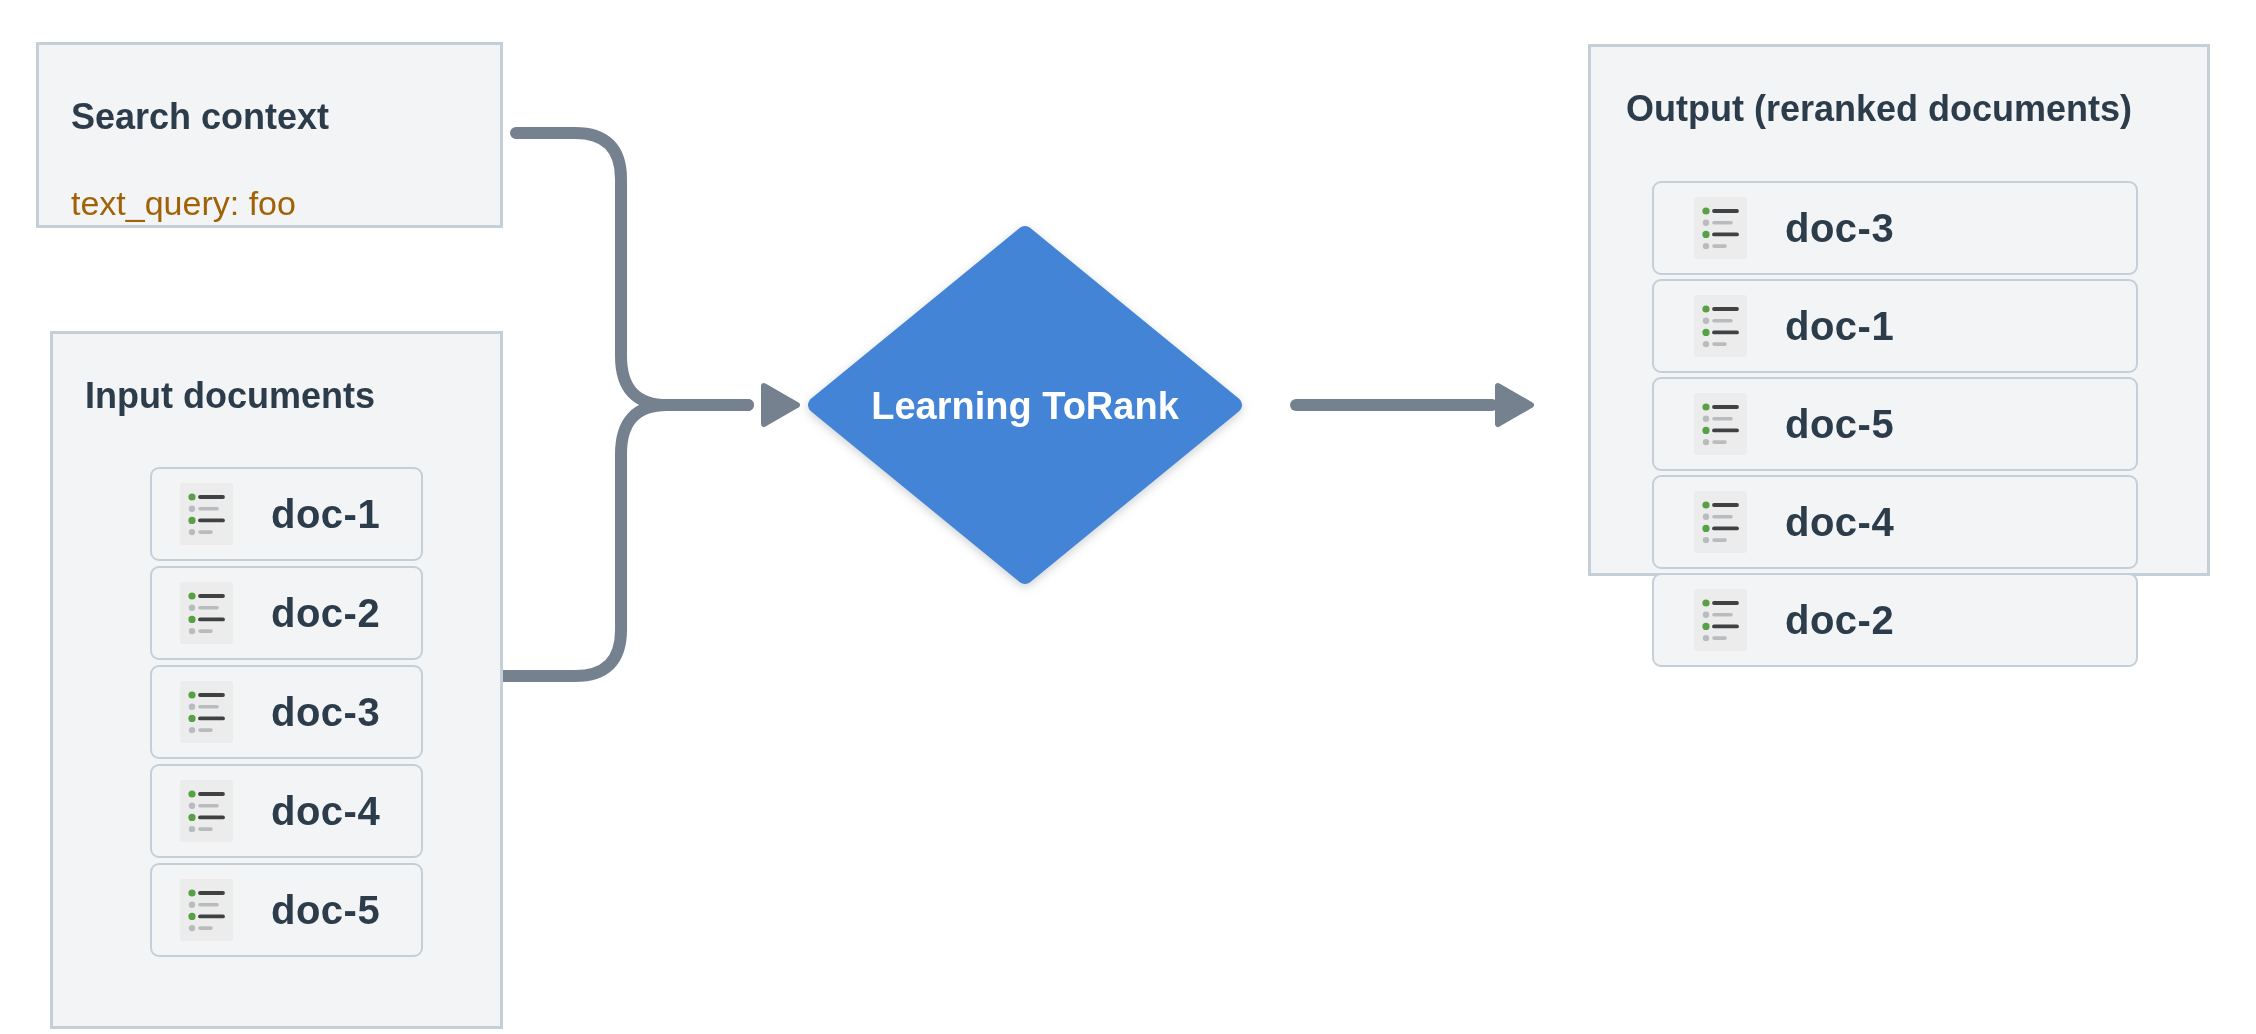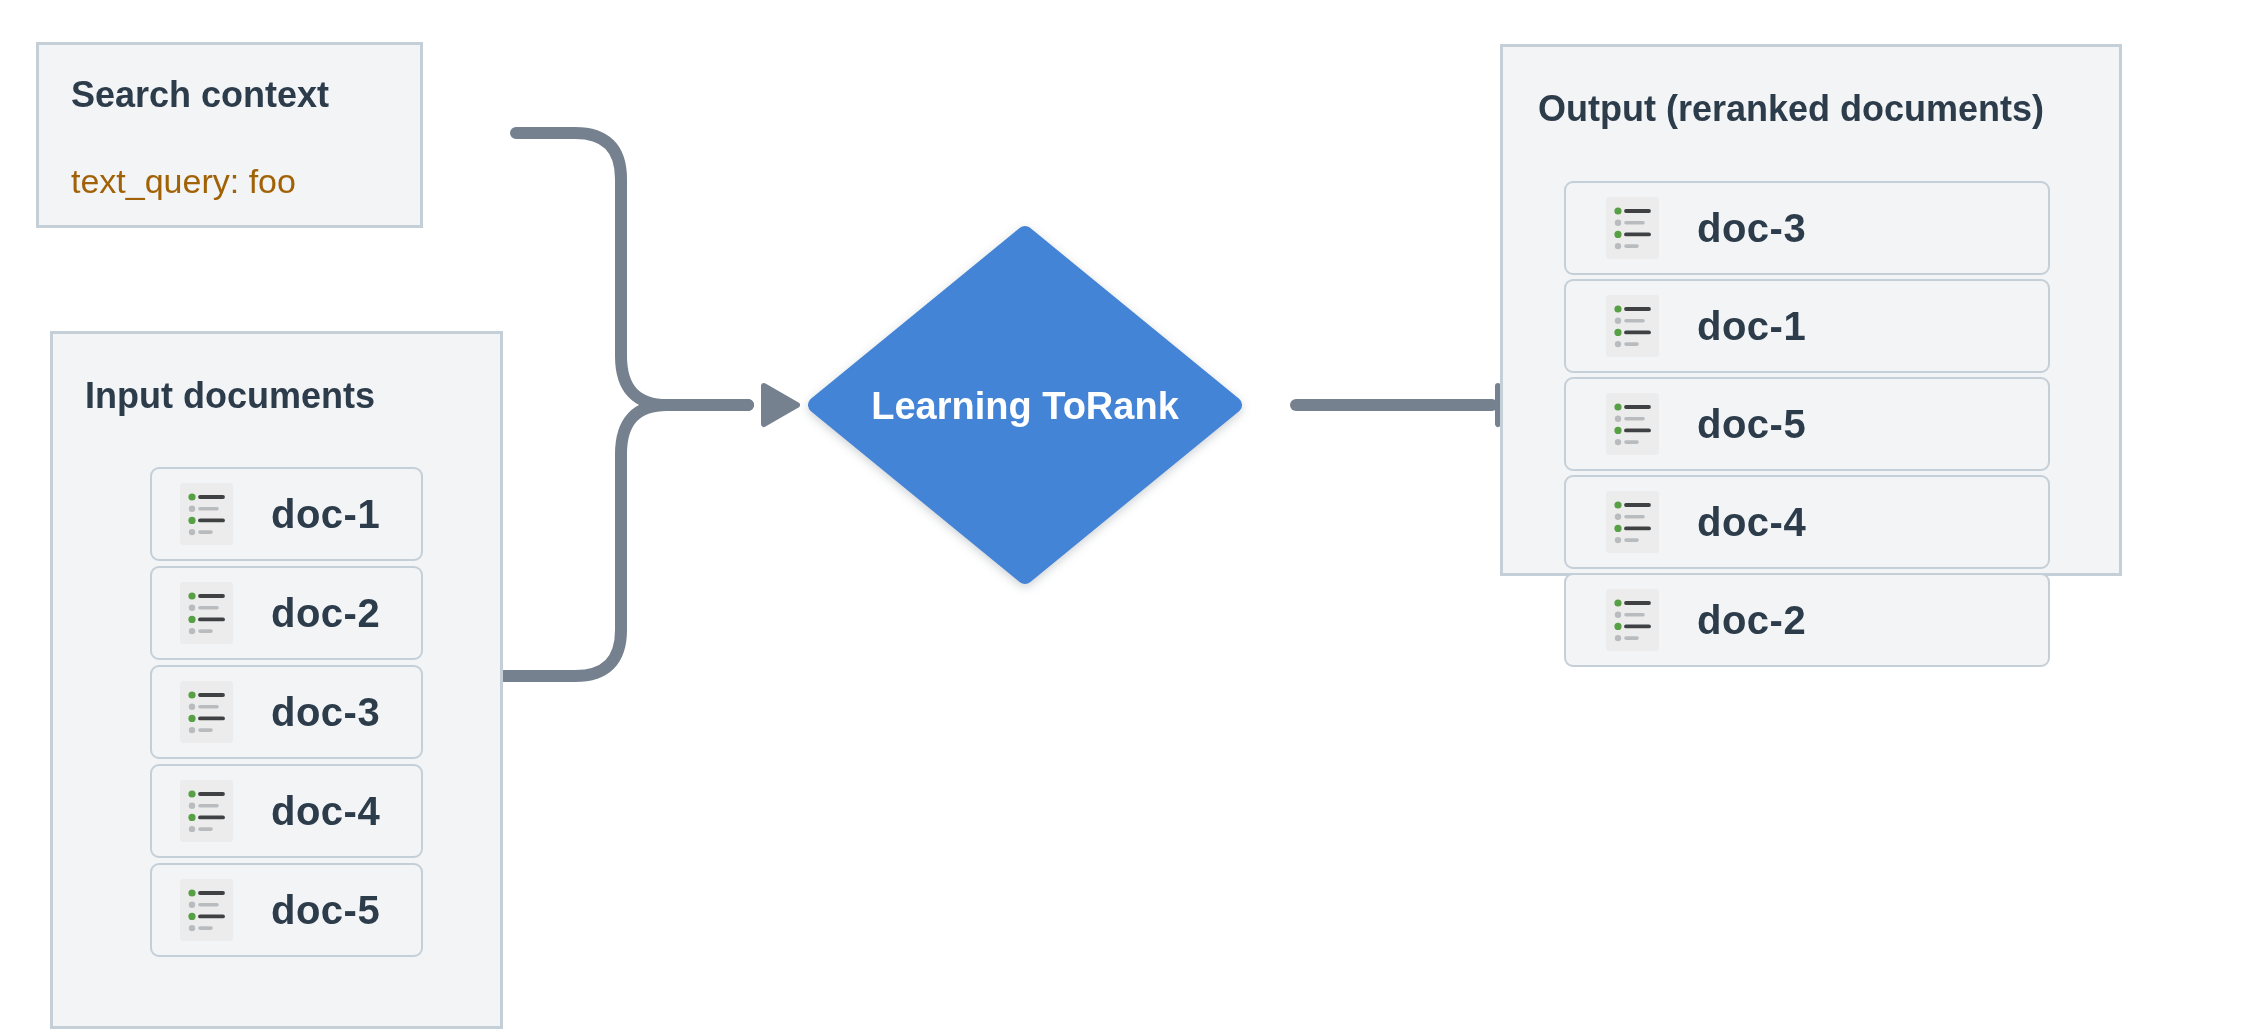--- a/index.html
+++ b/index.html
@@ -13,26 +13,26 @@
   
   .group-box{
     position:absolute;
     background:#f2f4f6;
     border:3px solid #c5cfd8;
     box-sizing:border-box;
   }
   .group-title{
     font-size:36px;font-weight:700;line-height:44px;color:#2d3c4b;
   }
-  #search-box{left:36px;top:42px;width:387px;height:186px;padding:28px 0 0 32px;}
+  #search-box{left:36px;top:42px;width:467px;height:186px;padding:50px 0 0 32px;}
   #search-box .query-line{
     font-size:34px;font-weight:400;line-height:40px;margin-top:44px;color:#a16207;
   }
   #input-box{left:50px;top:295px;width:453px;height:698px;padding:40px 0 0 32px;margin-top:36px;}
-  #output-box{left:1500px;top:44px;width:622px;height:532px;padding:40px 0 0 35px;}
+  #output-box{left:1588px;top:44px;width:622px;height:532px;padding:40px 0 0 35px;}
 
   
   .doc-list{position:absolute;padding-left:17px;}
   #input-doc-list{left:80px;top:133px;width:273px;}   
   #output-doc-list{left:44px;top:134px;width:486px;}  
   .doc-item{
     box-sizing:border-box;
     height:94px;margin-bottom:5px;
     border:2px solid #c5cfd8;border-radius:9px;
     background:#f2f4f6;

